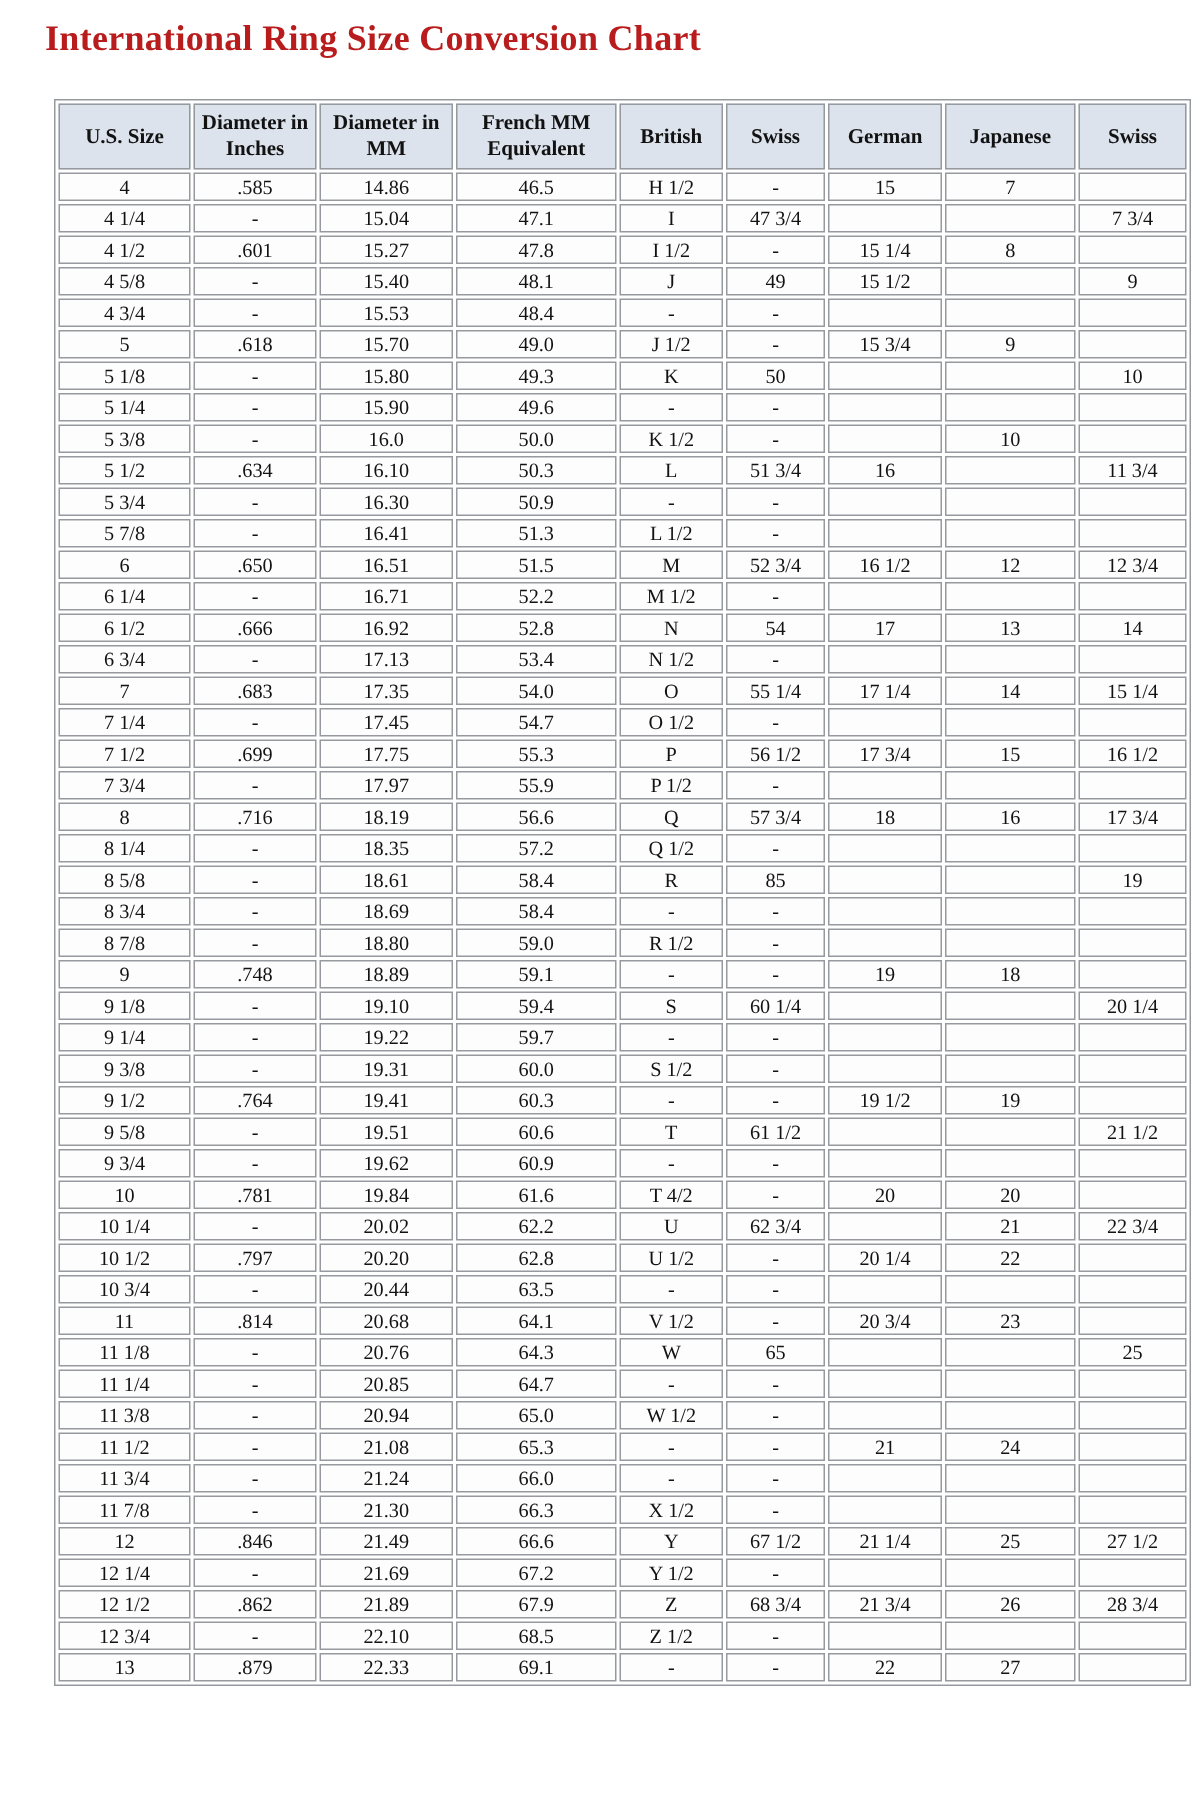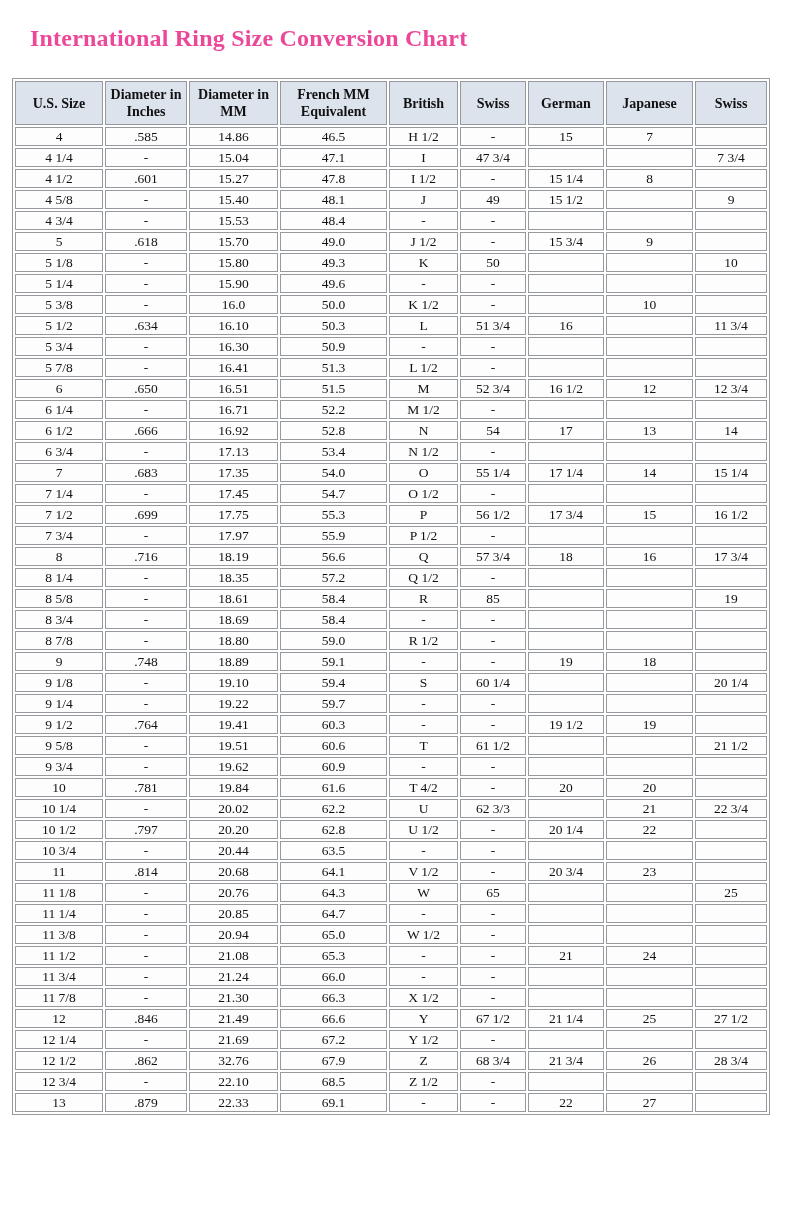--- a/index.html
+++ b/index.html
@@ -20,29 +20,29 @@
     width: 794px;
     height: 1213px;
     background: var(--page-bg);
     overflow: hidden;
   }
   .title {
     font-family: "Liberation Serif", "DejaVu Serif", serif;
     font-weight: bold;
     font-size: 24px;
     line-height: 28px;
-    color: #ec4899;
-    margin: 24px 0 0 30px;
+    color: #b91c1c;
+    margin: 12px 0 0 30px;
     letter-spacing: 0.2px;
   }
   table.ring-table {
     border-collapse: separate;
     border-spacing: 2px;
     table-layout: fixed;
-    margin: 26px 0 0 12px;
+    margin: 26px 0 0 36px;
     border: 1px solid var(--border);
     background: var(--page-bg);
   }
   .ring-table th,
   .ring-table td {
     border: 1px solid var(--border);
     font-family: "Liberation Serif", "DejaVu Serif", serif;
     color: var(--text);
     text-align: center;
     vertical-align: middle;
@@ -399,20 +399,31 @@
           <td>-</td>
           <td>19.22</td>
           <td>59.7</td>
           <td>-</td>
           <td>-</td>
           <td></td>
           <td></td>
           <td></td>
         </tr>
         <tr>
+          <td>9 3/8</td>
+          <td>-</td>
+          <td>19.31</td>
+          <td>60.0</td>
+          <td>S 1/2</td>
+          <td>-</td>
+          <td></td>
+          <td></td>
+          <td></td>
+        </tr>
+        <tr>
           <td>9 1/2</td>
           <td>.764</td>
           <td>19.41</td>
           <td>60.3</td>
           <td>-</td>
           <td>-</td>
           <td>19 1/2</td>
           <td>19</td>
           <td></td>
         </tr>
@@ -448,21 +459,21 @@
           <td>20</td>
           <td>20</td>
           <td></td>
         </tr>
         <tr>
           <td>10 1/4</td>
           <td>-</td>
           <td>20.02</td>
           <td>62.2</td>
           <td>U</td>
-          <td>62 3/3</td>
+          <td>62 3/4</td>
           <td></td>
           <td>21</td>
           <td>22 3/4</td>
         </tr>
         <tr>
           <td>10 1/2</td>
           <td>.797</td>
           <td>20.20</td>
           <td>62.8</td>
           <td>U 1/2</td>
@@ -577,21 +588,21 @@
           <td>67.2</td>
           <td>Y 1/2</td>
           <td>-</td>
           <td></td>
           <td></td>
           <td></td>
         </tr>
         <tr>
           <td>12 1/2</td>
           <td>.862</td>
-          <td>32.76</td>
+          <td>21.89</td>
           <td>67.9</td>
           <td>Z</td>
           <td>68 3/4</td>
           <td>21 3/4</td>
           <td>26</td>
           <td>28 3/4</td>
         </tr>
         <tr>
           <td>12 3/4</td>
           <td>-</td>

